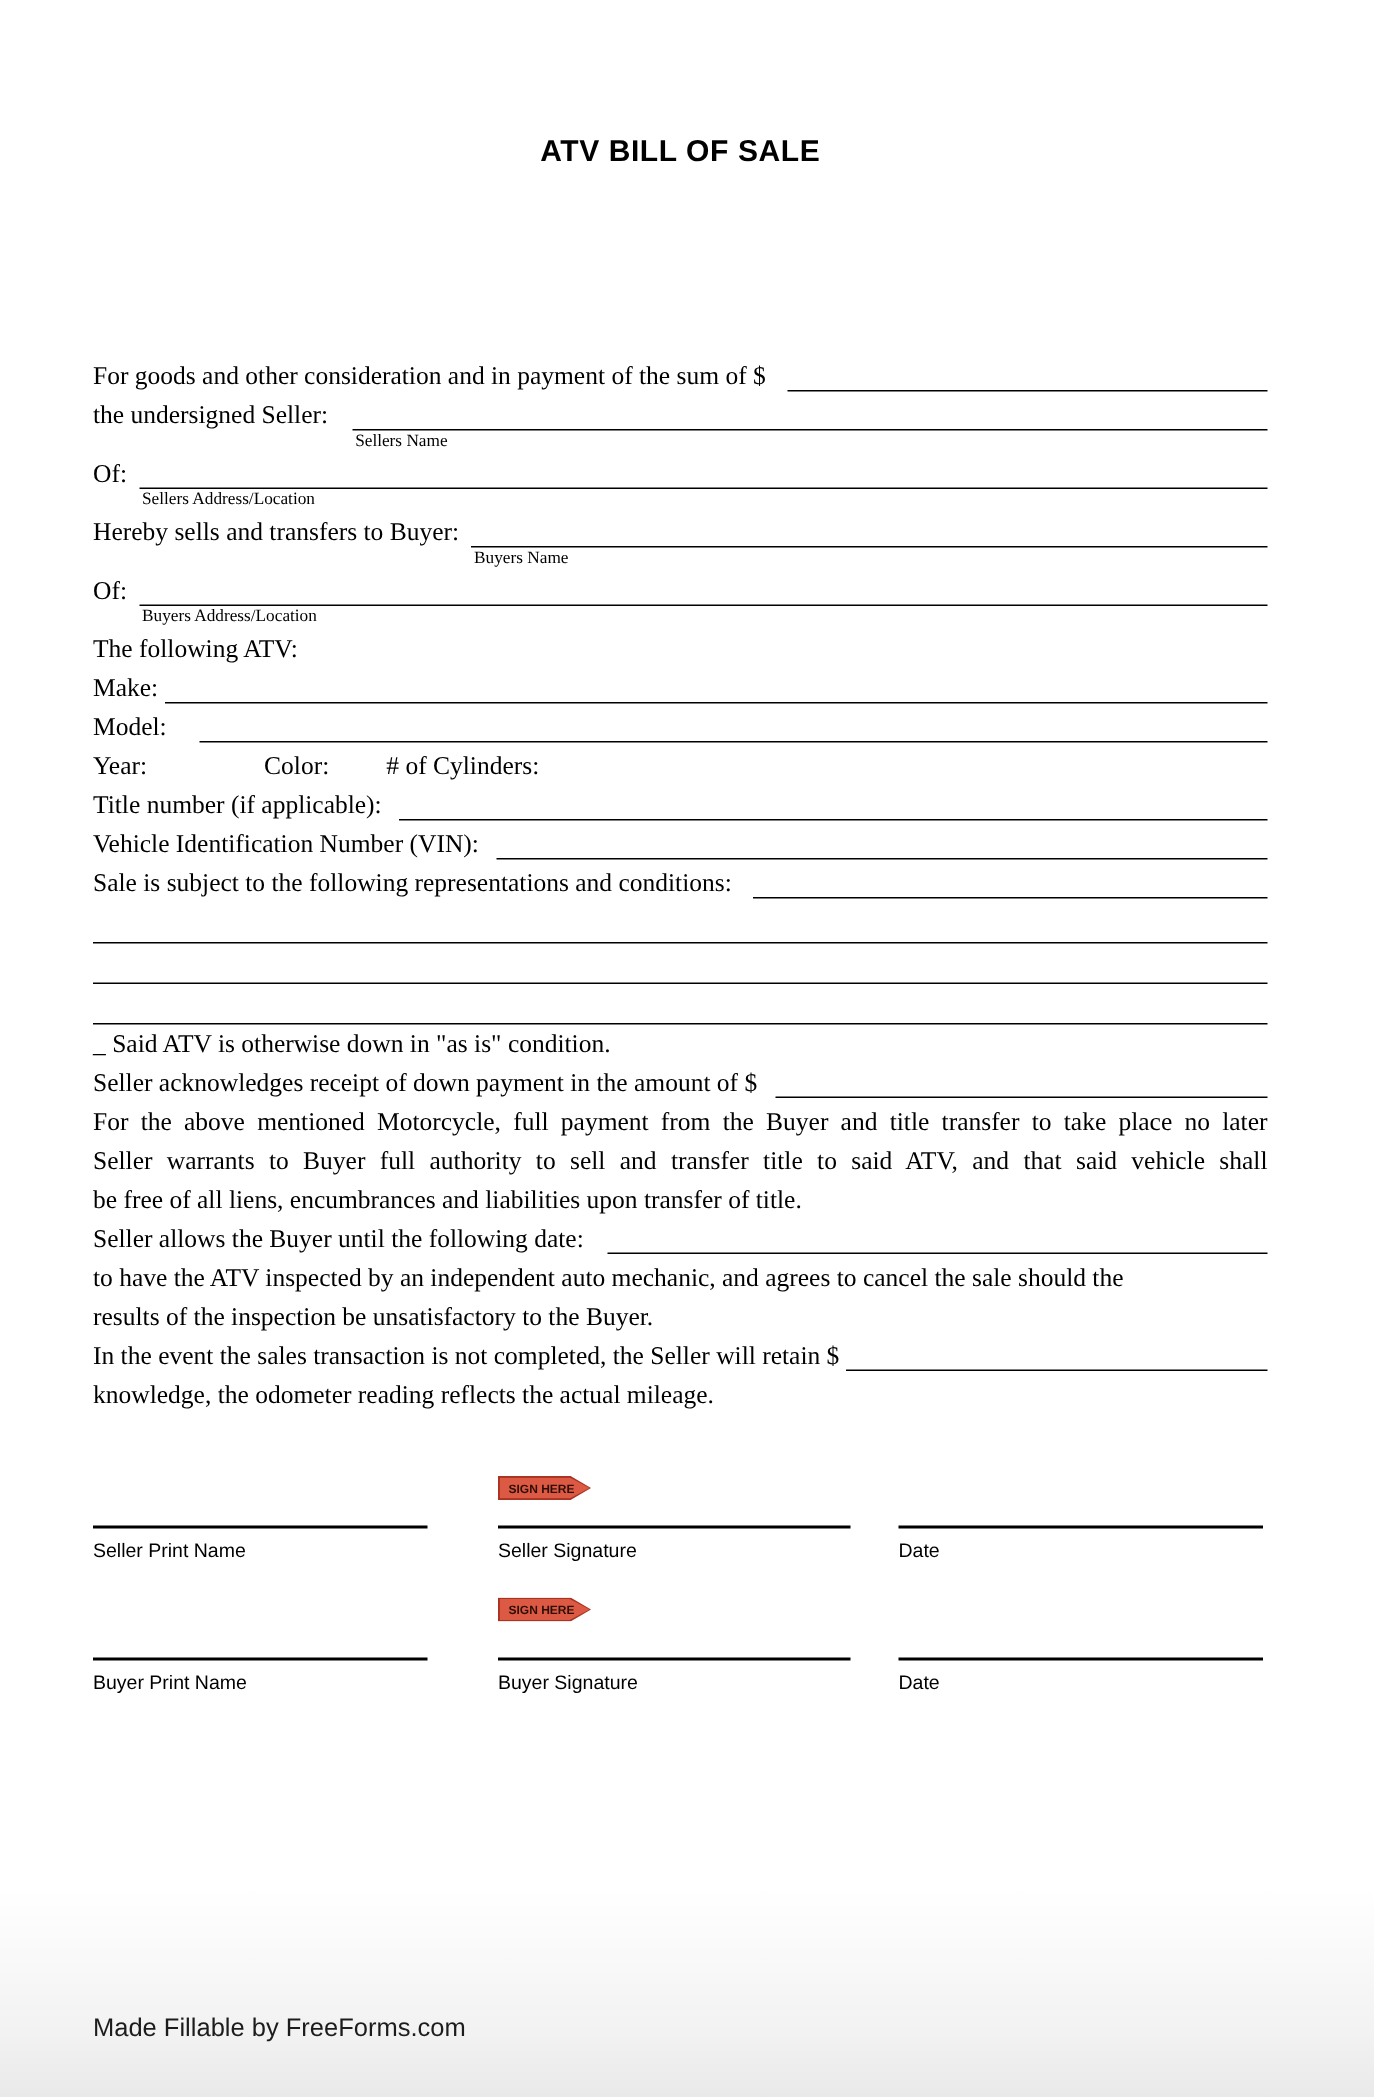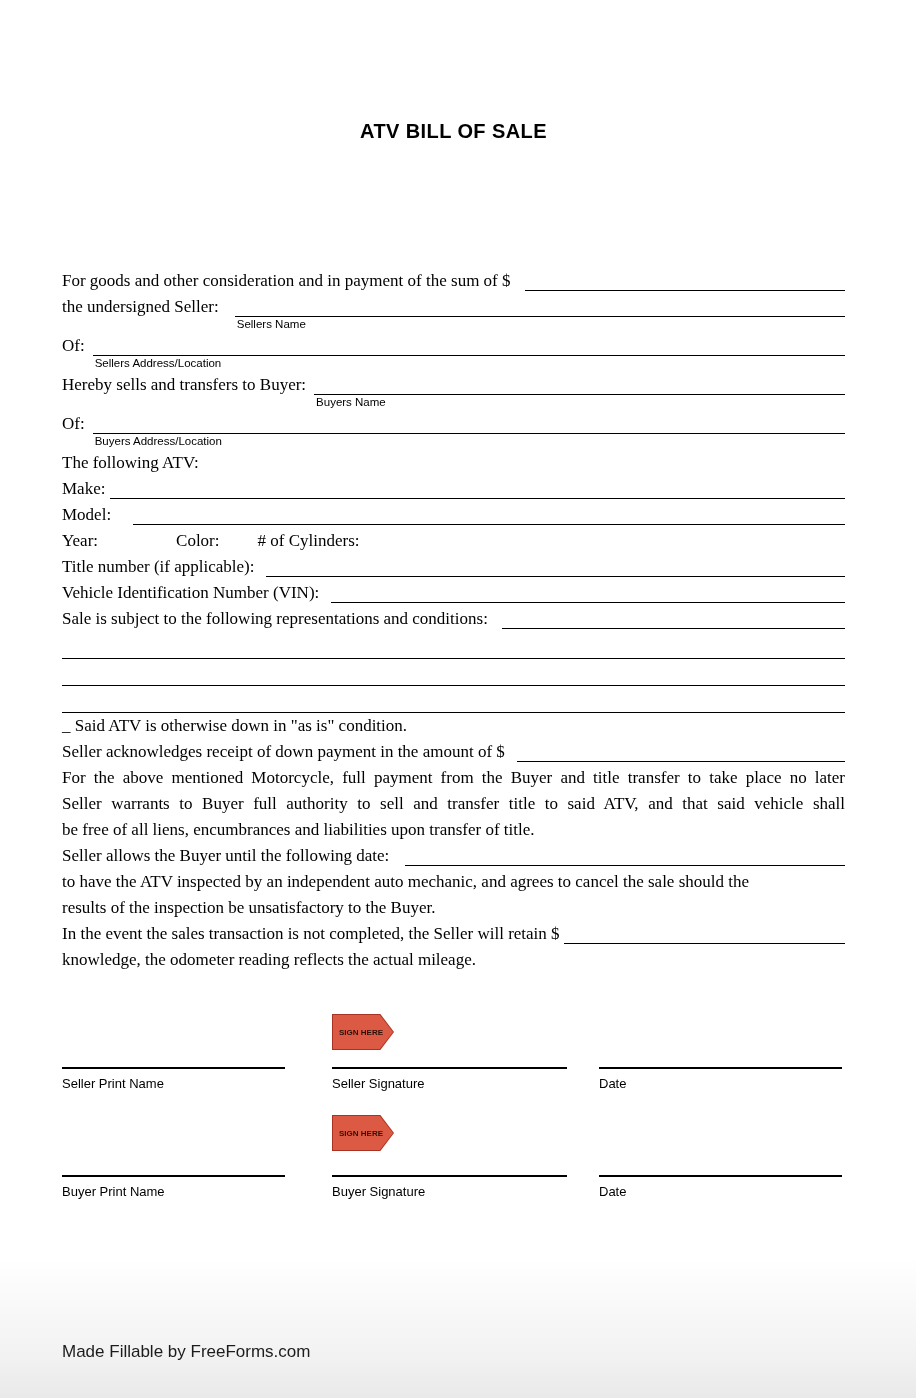--- a/index.html
+++ b/index.html
@@ -4,49 +4,49 @@
 <style>
   html,body{margin:0;padding:0;}
   .canvas{
     position:relative;
     width:916px;height:1398px;
     background:linear-gradient(180deg,#ffffff 0%,#ffffff 90%,#f2f2f2 97%,#e9e9e9 100%);
     overflow:hidden;
     font-family:"Liberation Serif","DejaVu Serif",serif;
     font-size:17px;color:#000;
   }
-  .page{padding:119px 71px 0 62px;}
+  .page{padding:89px 71px 0 62px;}
   .doc-title{
     font-family:"Liberation Sans","DejaVu Sans",sans-serif;
     font-weight:bold;font-size:20px;line-height:24px;
     text-align:center;letter-spacing:.4px;margin:0;
   }
   .form-body{margin-top:125px;}
   .frow{display:flex;align-items:stretch;line-height:26px;min-height:26px;}
   .frow .lbl{white-space:pre;}
   .fill{
     flex:1 1 auto;border-bottom:1px solid #000;
     margin:0 0 3px 8px;position:relative;
   }
   .fill.fw{flex:0 0 auto;}
   .has-sub{margin-bottom:13px;}
   .sub{
     position:absolute;left:2px;top:100%;margin-top:2px;
-    font-family:Liberation Sans, sans-serif;
+    font-family:Liberation Serif, serif;
     font-size:11.5px;line-height:12px;white-space:nowrap;color:#000;
   }
   .tline{line-height:26px;min-height:26px;white-space:nowrap;}
   .just{white-space:normal;text-align:justify;text-align-last:justify;}
   .blank-line{height:26px;border-bottom:1px solid #000;}
   .ml70{margin-left:70px;} .ml30{margin-left:30px;}
   .w100{flex:0 0 100px;} .w128{flex:0 0 128px;} .w145{flex:0 0 145px;} .w350{flex:0 0 350px;}
   
   .sig-section{margin-top:41px;}
   .sign-tag{
-    position:relative;width:62px;height:36px;margin-left:270px;
+    position:relative;width:62px;height:16px;margin-left:270px;
     clip-path:polygon(0 0,78% 0,100% 50%,78% 100%,0 100%);
     cursor:pointer;
   }
   .sign-tag .tag-inner{
     position:absolute;inset:1px;
     clip-path:polygon(0 0,78% 0,100% 50%,78% 100%,0 100%);
     display:flex;align-items:center;
     font-family:"Liberation Sans","DejaVu Sans",sans-serif;
     font-size:8px;font-weight:bold;letter-spacing:0;
     padding-left:6px;box-sizing:border-box;

